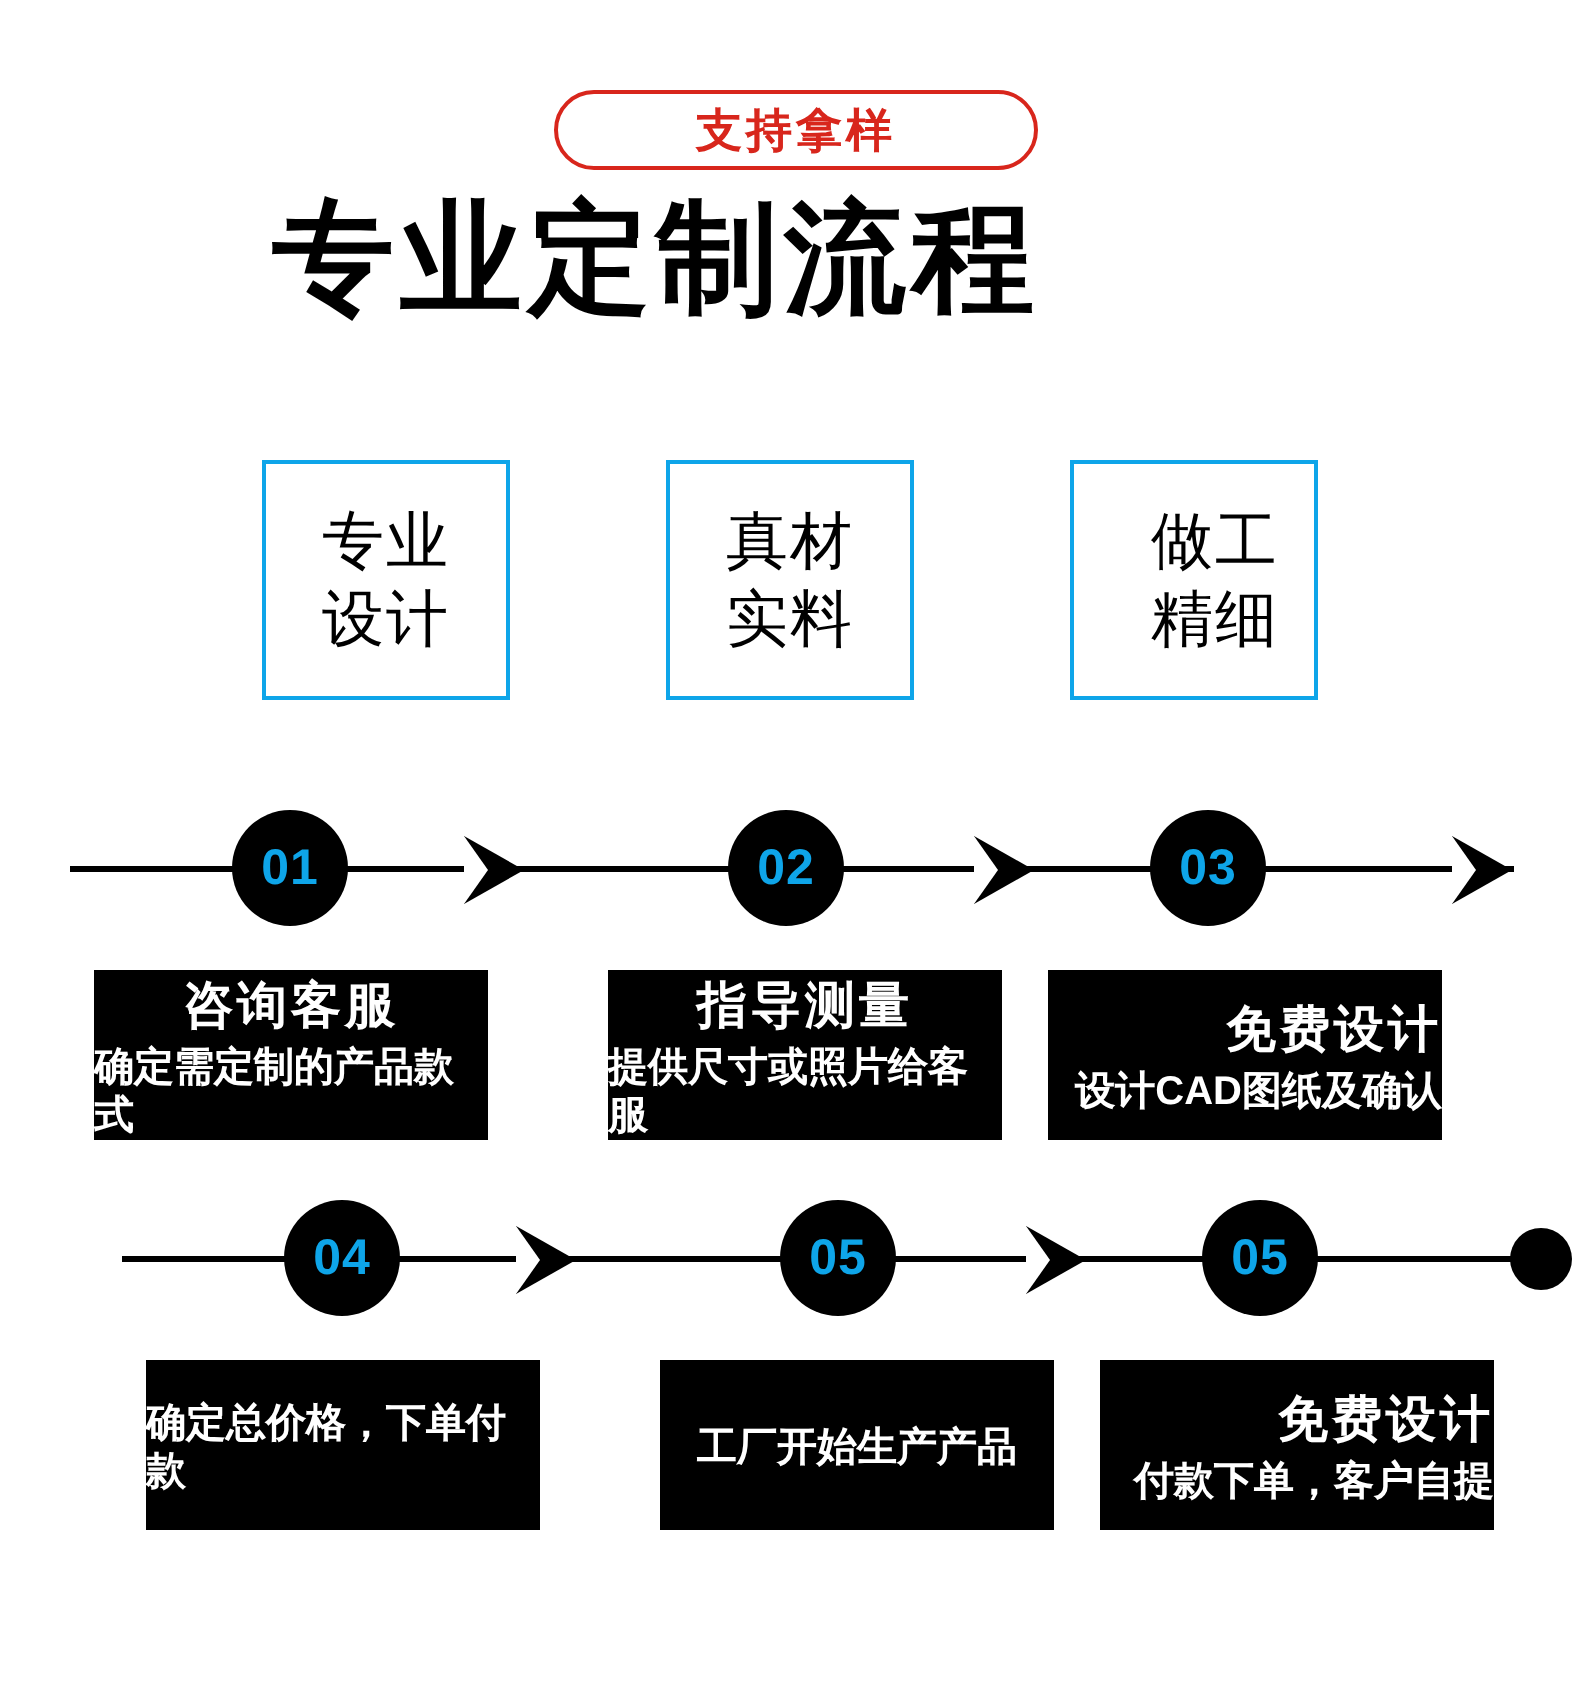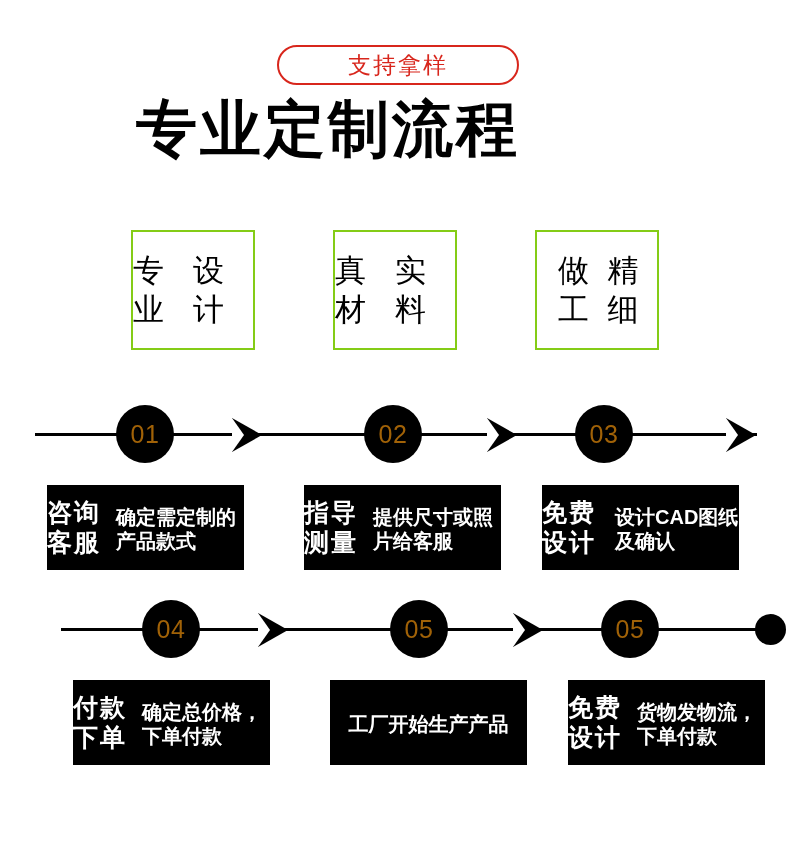--- a/index.html
+++ b/index.html
@@ -33,21 +33,21 @@
     border: 2px solid #d8261c;
     border-radius: 22px;
     box-sizing: border-box;
     display: flex;
     align-items: center;
     justify-content: center;
   }
   .badge-text {
     color: #d8261c;
     font-size: 23px;
-    font-weight: normal;
+    font-weight: bold;
     letter-spacing: 2px;
     line-height: 1;
   }
   .page-title {
     position: absolute;
     left: 0;
     top: 96px;
     width: 656px;
     text-align: center;
     font-size: 61px;
@@ -63,24 +63,24 @@
     left: 0;
     top: 230px;
     width: 790px;
     height: 122px;
   }
   .feature-box {
     position: absolute;
     top: 0;
     width: 124px;
     height: 120px;
-    border: 2px solid #84cc16;
+    border: 2px solid #0ea5e9;
     box-sizing: border-box;
     display: flex;
-    flex-direction: row;
+    flex-direction: column;
     align-items: center;
     justify-content: center;
   }
   .feature-box.fb1 { left: 131px; }
   .feature-box.fb2 { left: 333px; }
   .feature-box.fb3 { left: 535px; padding-left: 21px; }
   .feature-line {
     font-size: 31px;
     line-height: 1.27;
     letter-spacing: 1px;
@@ -115,23 +115,23 @@
     border-radius: 50%;
     background: #000000;
     display: flex;
     align-items: center;
     justify-content: center;
   }
   .node.n1 { left: 116px; }
   .node.n2 { left: 364px; }
   .node.n3 { left: 575px; }
   .node-num {
-    color: #a16207;
+    color: #0ea5e9;
     font-size: 25px;
-    font-weight: normal;
+    font-weight: bold;
     letter-spacing: 0.5px;
     line-height: 1;
   }
 
   .arrow {
     position: absolute;
     top: 18px;
     width: 0;
     height: 0;
     border-top: 17px solid transparent;
@@ -166,29 +166,29 @@
   }
 
   
   .step-card {
     position: absolute;
     top: 85px;
     width: 197px;
     height: 85px;
     background: #000000;
     display: flex;
-    flex-direction: row;
+    flex-direction: column;
     align-items: center;
     justify-content: center;
     box-sizing: border-box;
     padding-top: 2px;
   }
   .step-card.c1 { left: 47px; }
   .step-card.c2 { left: 304px; }
-  .step-card.c3 { left: 542px; }
+  .step-card.c3 { left: 524px; align-items: flex-end; }
 
   .step-title {
     color: #ffffff;
     font-size: 25px;
     font-weight: bold;
     letter-spacing: 2px;
     line-height: 1.2;
     margin-bottom: 4px;
   }
   .step-sub {
@@ -271,23 +271,22 @@
     <span class="node-num">05</span>
   </div>
 
   <div class="arrow a1"></div>
   <div class="arrow-notch a1"></div>
   <div class="arrow a2"></div>
   <div class="arrow-notch a2"></div>
   <div class="end-dot"></div>
 
   <div class="step-card c1">
-    <div class="step-title">付款下单</div>
     <div class="step-sub">确定总价格，下单付款</div>
   </div>
   <div class="step-card c2">
     <div class="step-sub">工厂开始生产产品</div>
   </div>
   <div class="step-card c3">
     <div class="step-title">免费设计</div>
-    <div class="step-sub">货物发物流，下单付款</div>
+    <div class="step-sub">付款下单，客户自提</div>
   </div>
 </div>
 
 </body></html>

